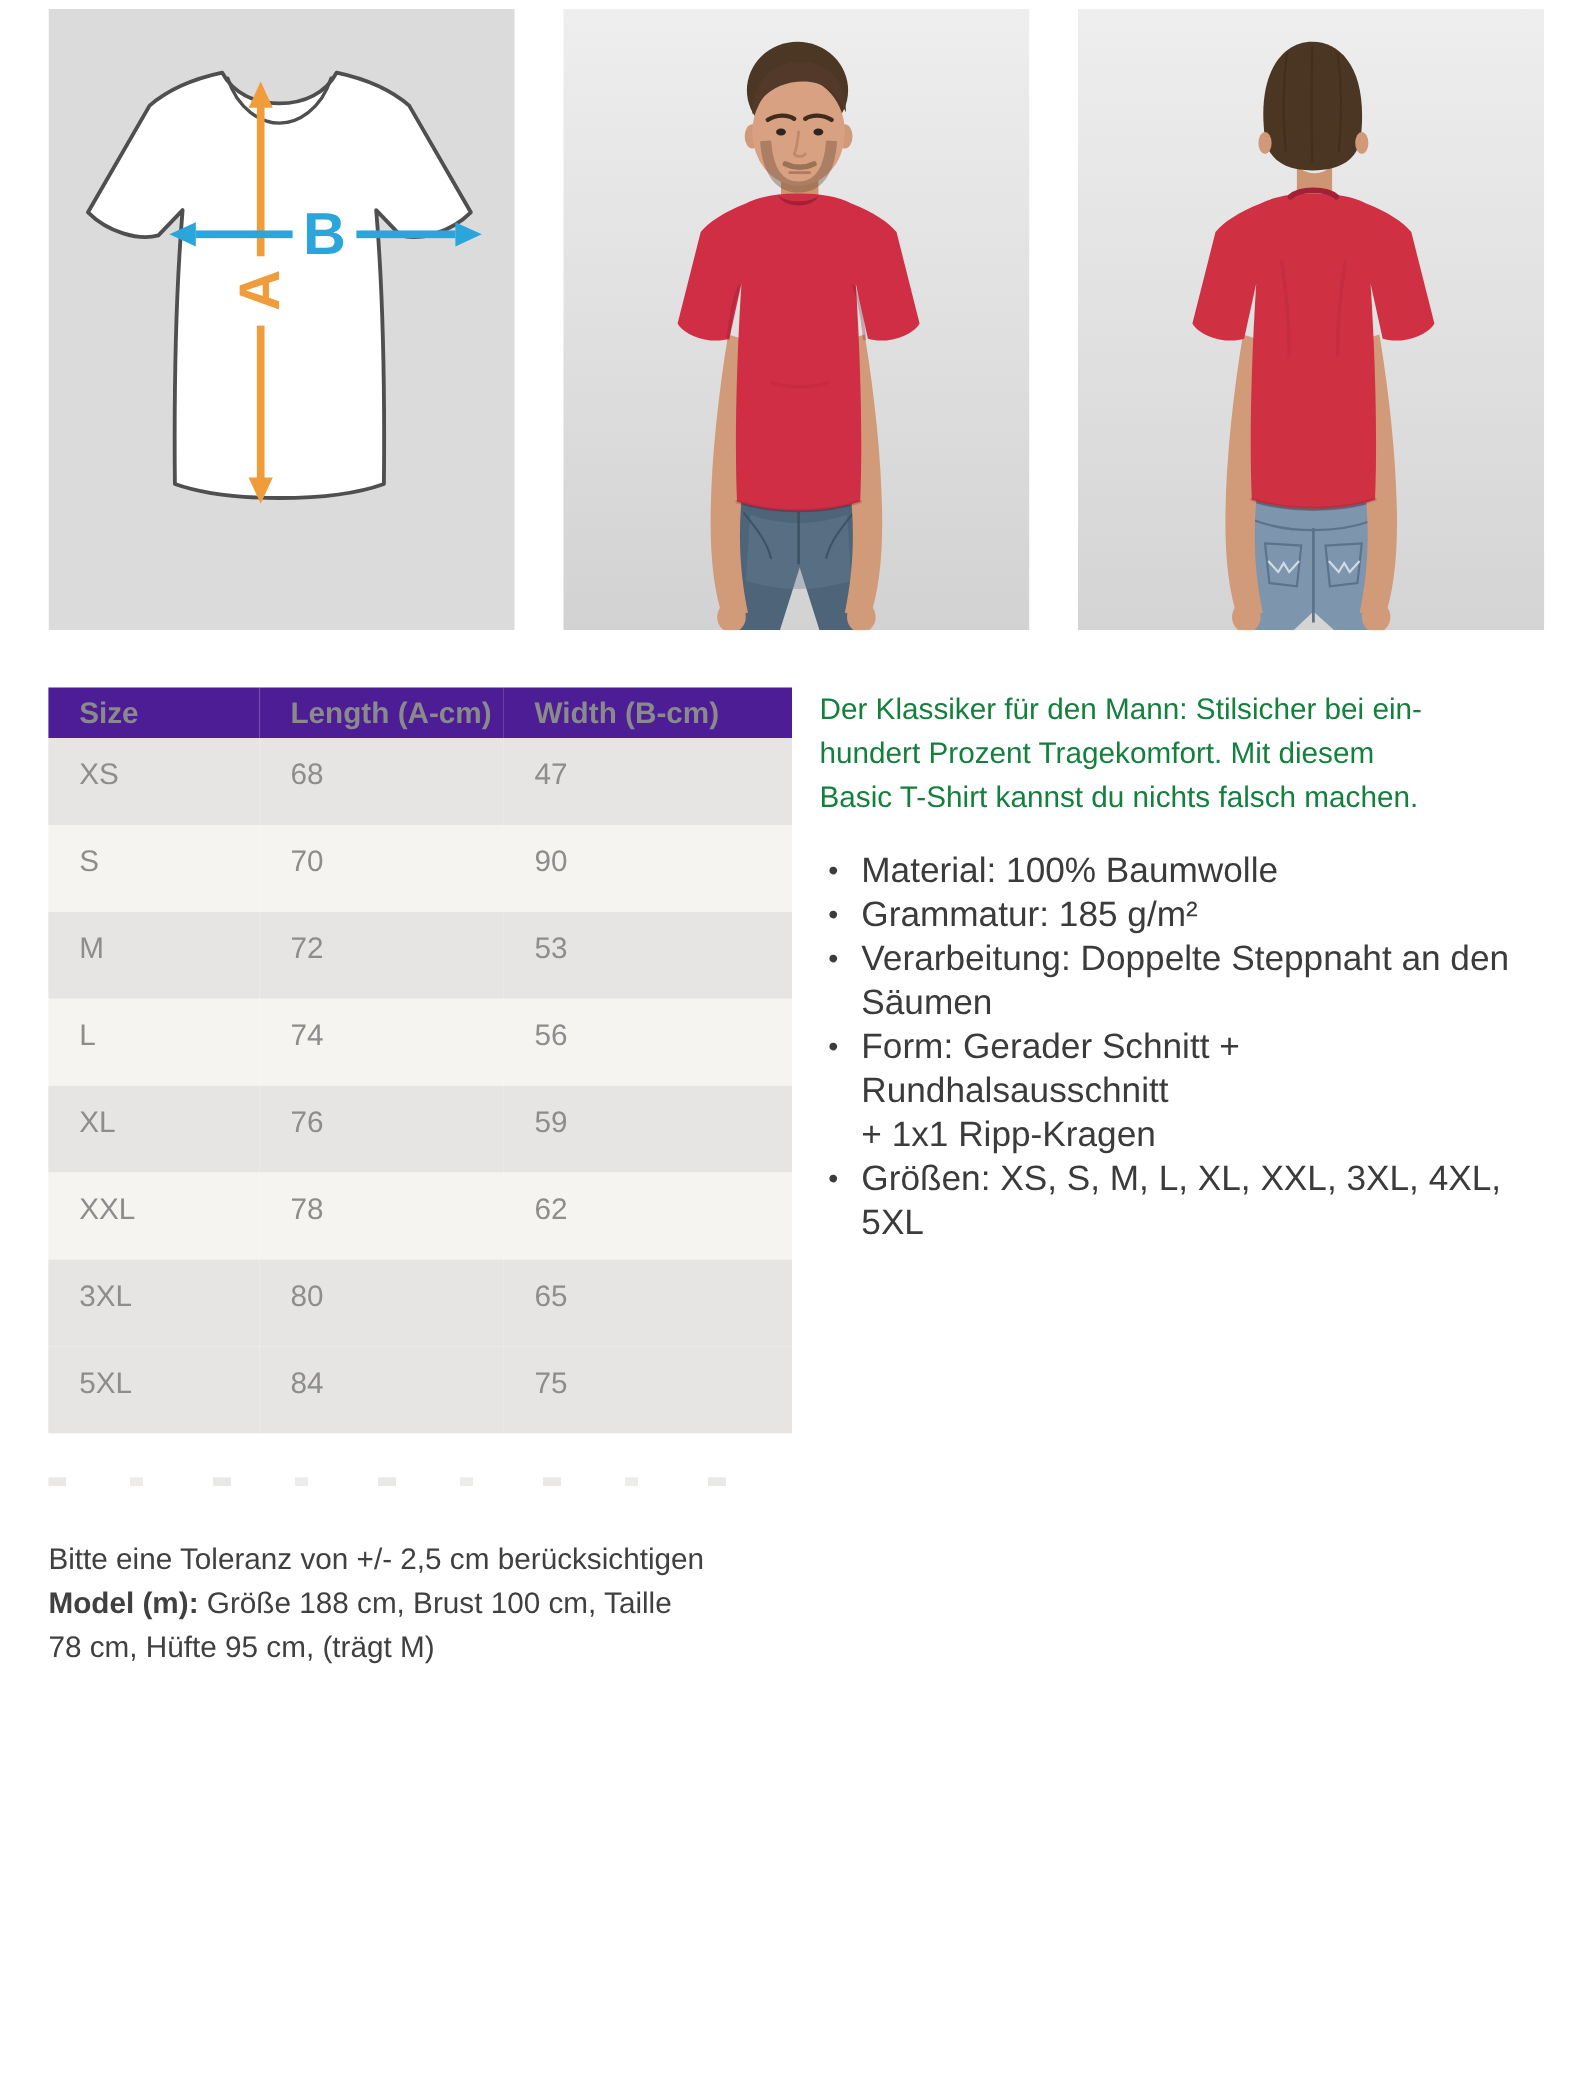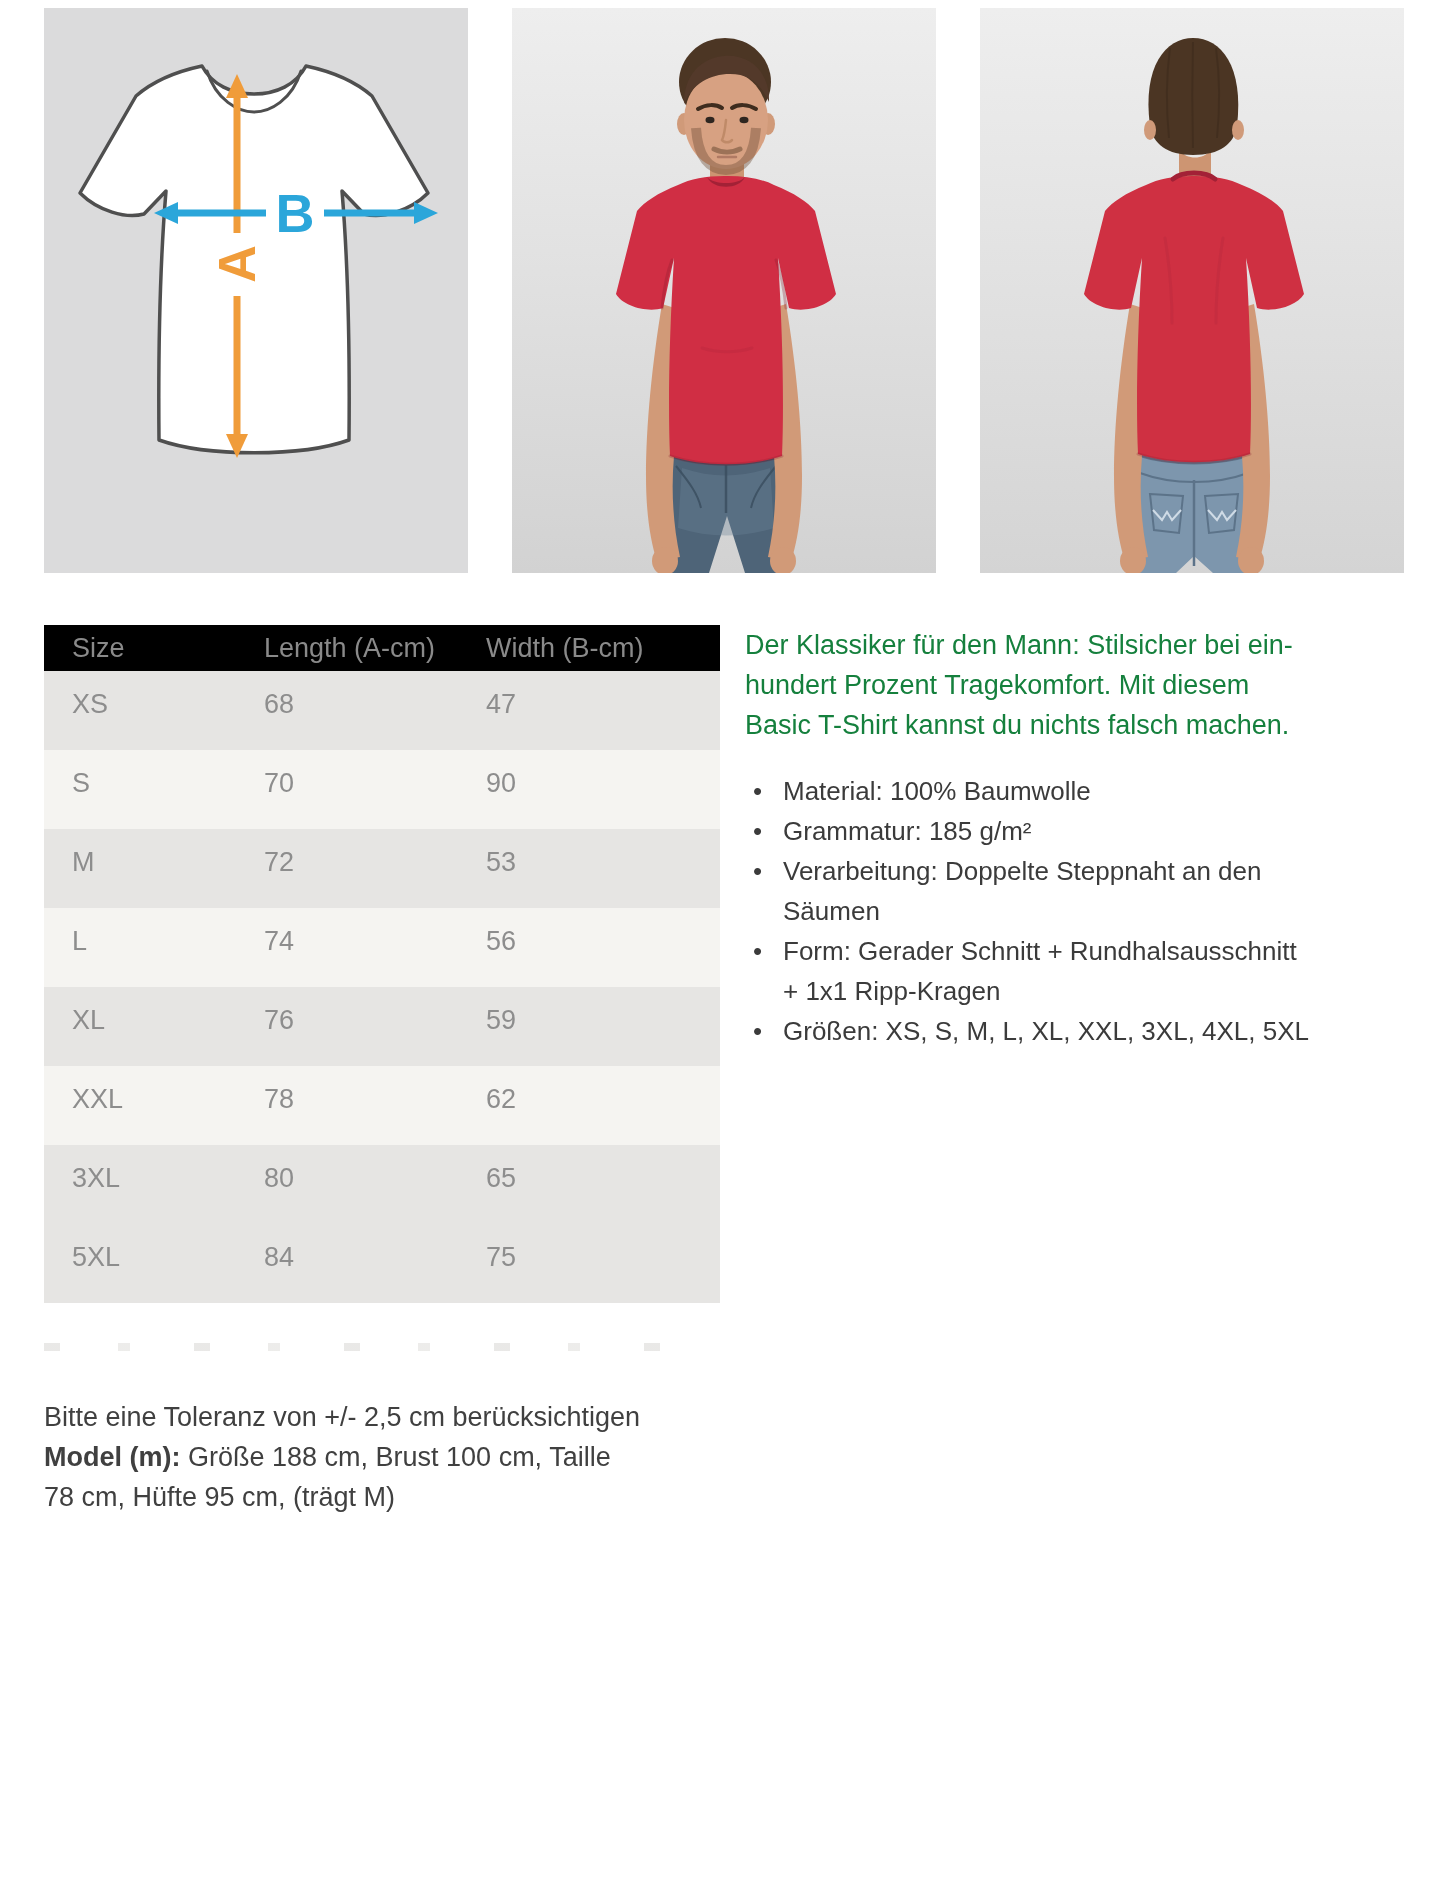--- a/index.html
+++ b/index.html
@@ -16,38 +16,38 @@
   
   .content-row{display:flex;margin:52px 0 0 44px;}
   .left-col{width:676px;flex:0 0 auto;}
   .right-col{width:656px;margin-left:25px;flex:0 0 auto;}
   
   table.size-table{width:676px;border-collapse:collapse;table-layout:fixed;
     font-size:27px;color:#8d8d8d;}
   table.size-table col.c1{width:192px;}
   table.size-table col.c2{width:222px;}
   table.size-table col.c3{width:262px;}
-  table.size-table th{font-weight:normal;text-align:left;height:46px;
-    padding:0 0 0 28px;background:#000000;color:#8a8a8a;}
+  table.size-table th{font-weight:bold;text-align:left;height:46px;
+    padding:0 0 0 28px;background:#4c1d95;color:#8a8a8a;}
   table.size-table td{height:67px;padding:0 0 12px 28px;}
   tr.row-dark td{background:#e6e5e3;}
   tr.row-light td{background:#f5f4f1;}
   
   .clipped-strip{margin-top:40px;width:660px;height:8px;overflow:hidden;
     background:repeating-linear-gradient(90deg,
       #e2e1df 0 16px, transparent 16px 74px,
       #e7e6e4 74px 86px, transparent 86px 150px);
     opacity:.75;}
   
   .notes{margin-top:46px;font-size:27px;line-height:40px;color:#404040;width:640px;}
   .notes .model-line{white-space:pre-line;}
   .notes .bold{font-weight:bold;}
   
   .intro{margin:0;font-size:27px;line-height:40px;white-space:pre-line;color:#15803d;}
-  ul.features{list-style:none;margin:26px 0 0 0;padding:0;font-size:26px;line-height:40px;}
+  ul.features{list-style:none;margin:26px 0 0 0;padding:0;font-size:32px;line-height:40px;}
   ul.features li{position:relative;padding-left:38px;white-space:pre-line;margin:0;}
   ul.features li::before{content:"\2022";position:absolute;left:8px;top:0;
     font-size:26px;color:#3b3b3b;}
 </style>
 </head>
 <body>
 
 <div class="page">
 
   <div class="images-row">

